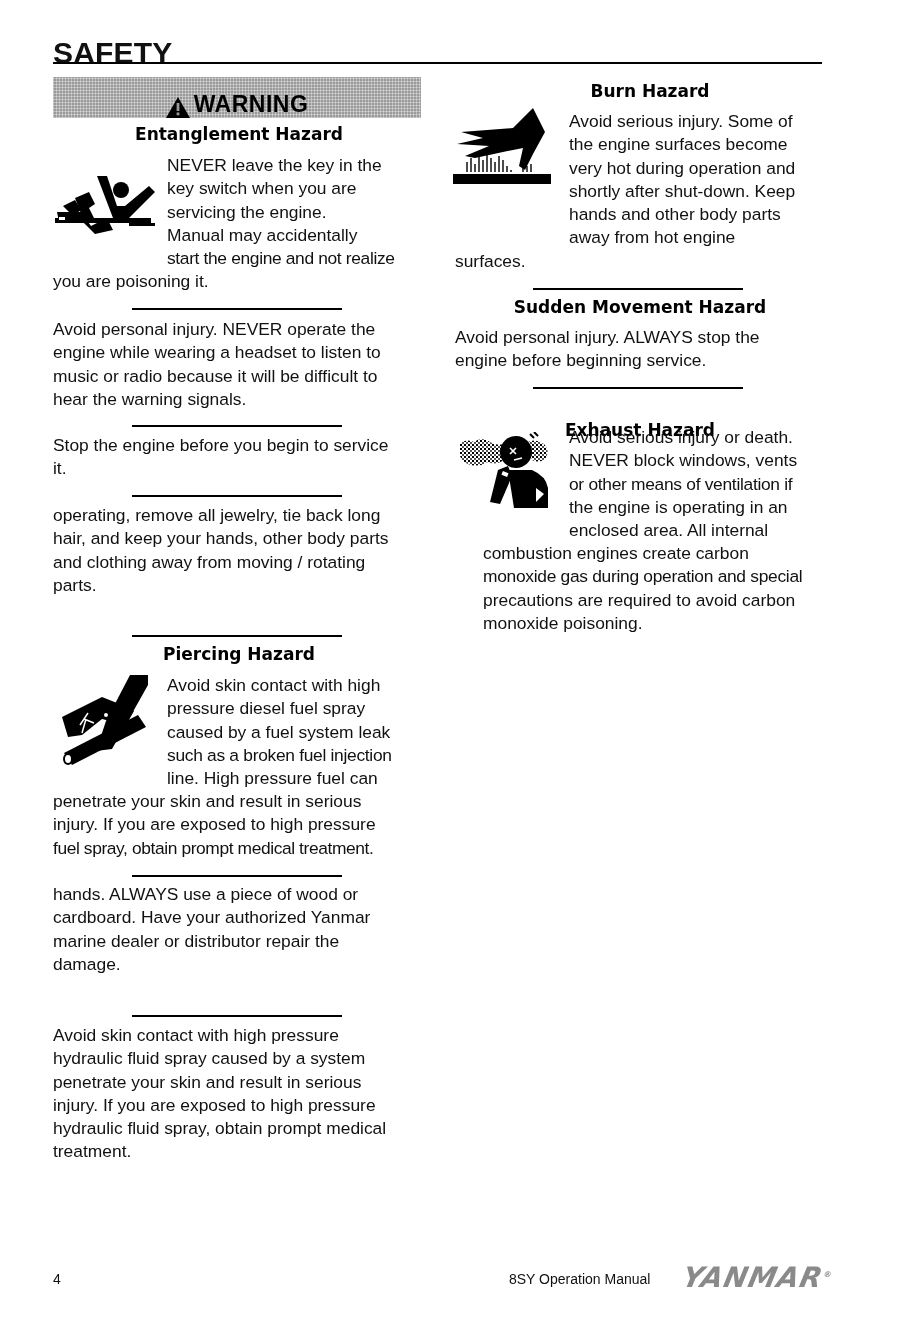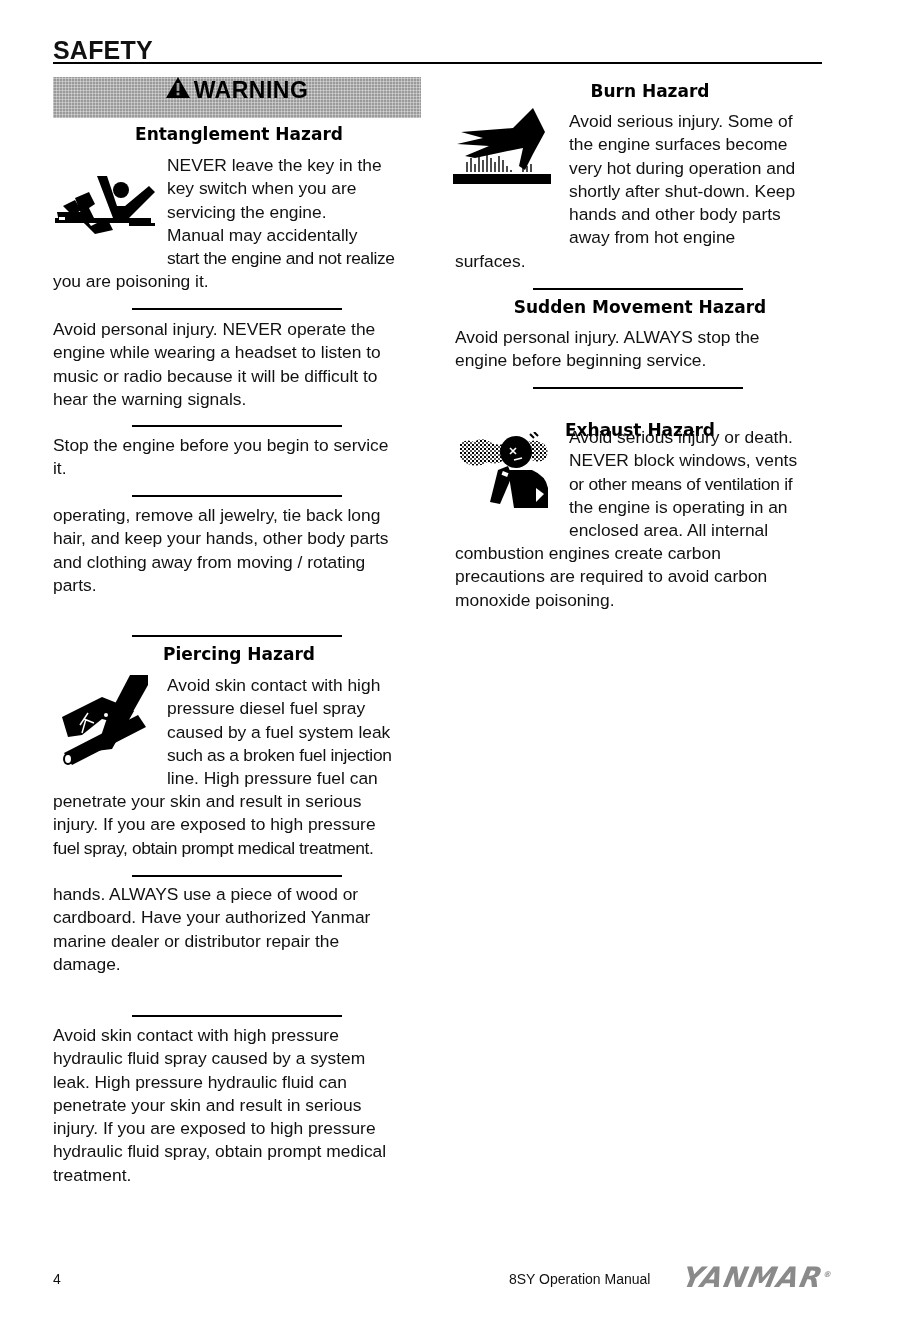--- a/index.html
+++ b/index.html
@@ -1,27 +1,27 @@
 <!DOCTYPE html>
 <html><head>
 <meta charset="utf-8">
 <style>
   html, body { margin: 0; padding: 0; background: #ffffff; }
   body { width: 910px; height: 1330px; position: relative; overflow: hidden;
          font-family: "Liberation Sans", sans-serif; color: #111; }
   .abs { position: absolute; }
-  .section-title { left: 53px; top: 36px; font-size: 25px; font-weight: bold; letter-spacing: 0.2px; text-align: center; }
+  .section-title { left: 53px; top: 36px; font-size: 30px; font-weight: bold; letter-spacing: 0.2px; text-align: center; }
   .title-rule { left: 53px; top: 62px; width: 769px; height: 2px; background: #000; }
 
   .warning-banner { left: 53px; top: 77px; width: 368px; height: 41px;
     background-color: #9a9a9a;
     background-image:
       repeating-linear-gradient(0deg, rgba(255,255,255,0.35) 0 1px, transparent 1px 3px),
       repeating-linear-gradient(90deg, rgba(255,255,255,0.35) 0 1px, transparent 1px 3px);
-    display: flex; align-items: flex-start; justify-content: center; }
+    display: flex; align-items: flex-end; justify-content: center; }
   .warning-banner .warn-text { font-size: 23px; font-weight: bold; color: #000; letter-spacing: 0.5px; margin-left: 4px; }
 
   .hazard-heading { font-family: "DejaVu Sans", sans-serif; font-weight: bold; font-size: 17px; text-align: center; color: #000; }
   .body-text { font-size: 17.4px; line-height: 23.3px; color: #111; }
   .col-left { left: 53px; width: 372px; }
   .col-right { left: 455px; width: 372px; }
   .indent { padding-left: 114px; }
   .rule { height: 2px; background: #000; }
 
   .footer-page { left: 53px; top: 1271px; font-size: 14px; }
@@ -132,21 +132,20 @@
   <div>cardboard. Have your authorized Yanmar</div>
   <div>marine dealer or distributor repair the</div>
   <div>damage.</div>
 </div>
 
 <div class="abs rule" style="left:132px; top:1015px; width:210px;"></div>
 
 <div class="abs col-left body-text" style="top:1024px;">
   <div>Avoid skin contact with high pressure</div>
   <div>hydraulic fluid spray caused by a system</div>
-  <div>leak. High pressure hydraulic fluid can</div>
   <div>penetrate your skin and result in serious</div>
   <div>injury. If you are exposed to high pressure</div>
   <div>hydraulic fluid spray, obtain prompt medical</div>
   <div>treatment.</div>
 </div>
 
 <div class="abs hazard-heading" style="left:455px; width:390px; top:81px;">Burn Hazard</div>
 
 <div class="abs" style="left:453px; top:108px;">
   <svg width="98" height="76" viewBox="0 0 98 76">
@@ -199,22 +198,23 @@
     <rect x="42" y="40" width="6" height="4" fill="#fff" transform="rotate(20 45 42)"></rect>
   </svg>
 </div>
 <div class="abs col-right body-text" style="top:426px; padding-left:114px;">
   <div>Avoid serious injury or death.</div>
   <div>NEVER block windows, vents</div>
   <div style="letter-spacing:-0.3px;">or other means of ventilation if</div>
   <div>the engine is operating in an</div>
   <div>enclosed area. All internal</div>
 </div>
-<div class="abs col-right body-text" style="top:542px;">
+<div class="abs col-right body-text" style="top:542px;margin-left:28px;">
   <div>combustion engines create carbon</div>
+  <div style="letter-spacing:-0.3px;">monoxide gas during operation and special</div>
   <div>precautions are required to avoid carbon</div>
   <div>monoxide poisoning.</div>
 </div>
 
 <div class="abs footer-page">4</div>
 <div class="abs footer-manual">8SY Operation Manual</div>
 <div class="abs footer-logo">
   <span>YANMAR</span><sup>®</sup>
 </div>
 

